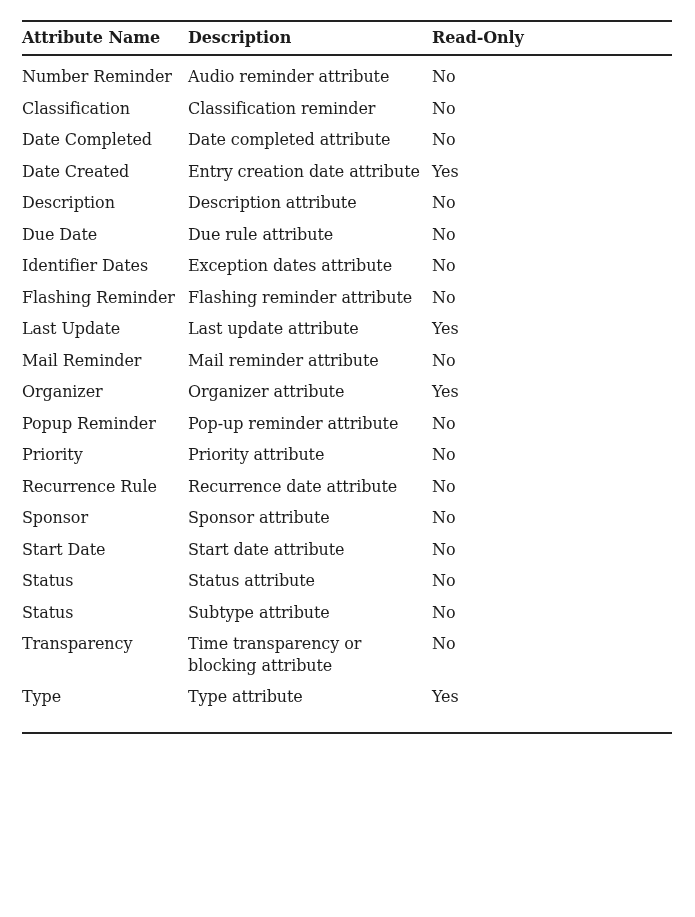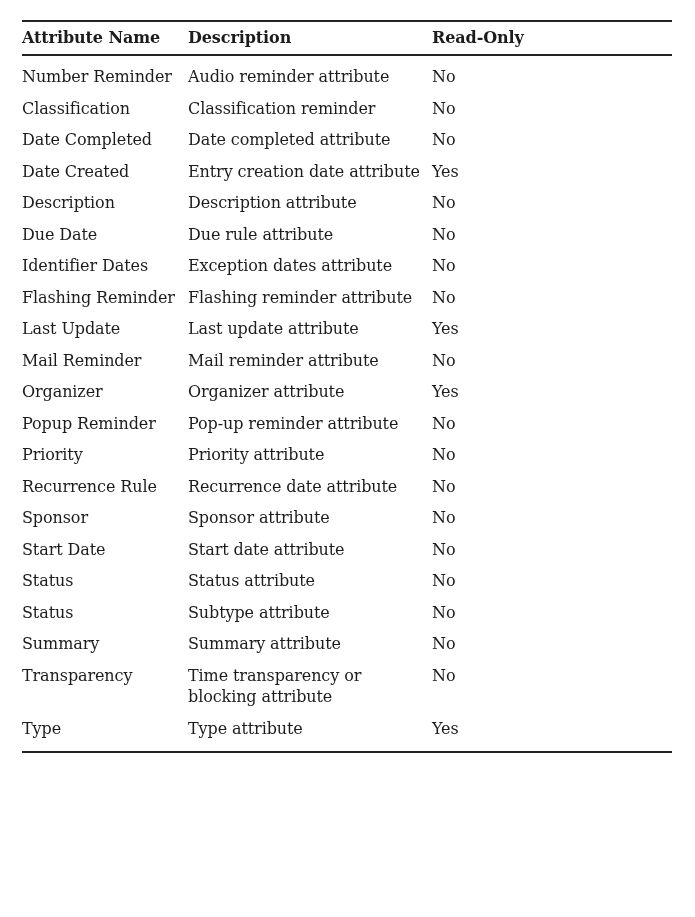--- a/index.html
+++ b/index.html
@@ -38,21 +38,21 @@
     padding: 5px 0 5px 0;
     border-bottom: 2px solid #222222;
   }
   table.attr-table td {
     vertical-align: top;
     line-height: 21.5px;
     padding: 10px 6px 0 0;
     white-space: pre-line;
   }
   tbody tr:last-child td {
-    padding-bottom: 12px;
+    padding-bottom: 24px;
   }
   .col-name { width: 166px; }
   .col-desc { width: 244px; }
   .col-ro   { width: 240px; }
 </style>
 </head>
 <body>
 
 <div class="page">
   <table class="attr-table">
@@ -168,25 +168,20 @@
     <td class="col-desc">Status attribute</td>
     <td class="col-ro">No</td>
   </tr>
 
   <tr>
     <td class="col-name">Status</td>
     <td class="col-desc">Subtype attribute</td>
     <td class="col-ro">No</td>
   </tr>
 
-  <tr>
-    <td class="col-name">Summary</td>
-    <td class="col-desc">Summary attribute</td>
-    <td class="col-ro">No</td>
-  </tr>
 
   <tr>
     <td class="col-name">Transparency</td>
     <td class="col-desc">Time transparency or
 blocking attribute</td>
     <td class="col-ro">No</td>
   </tr>
 
   <tr>
     <td class="col-name">Type</td>

